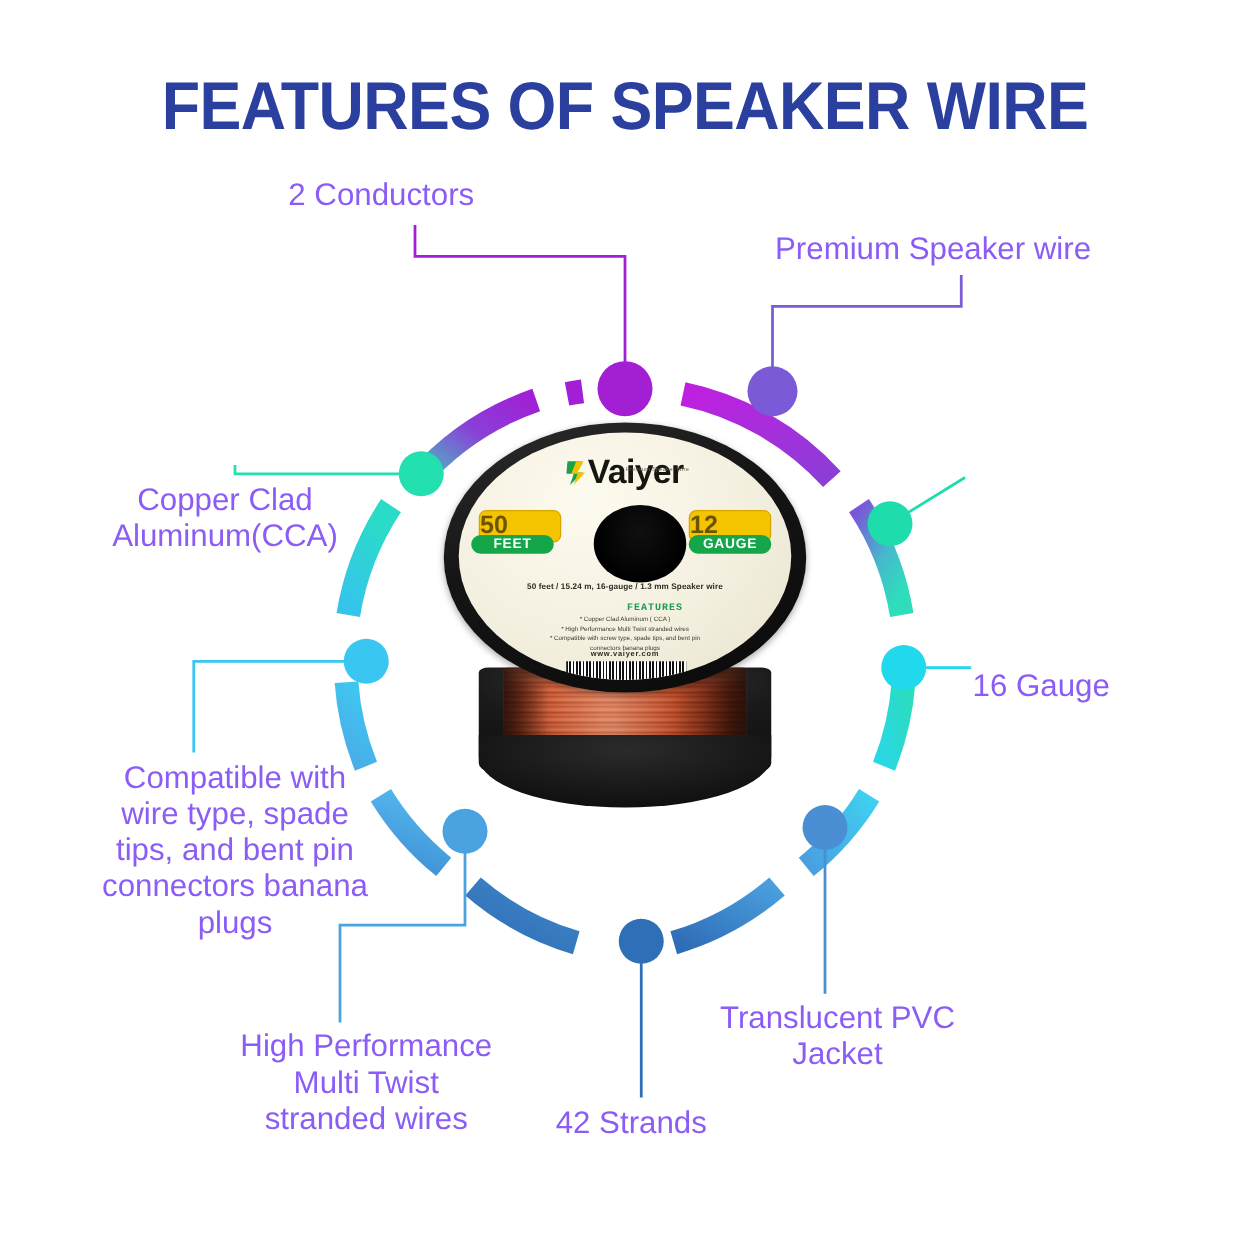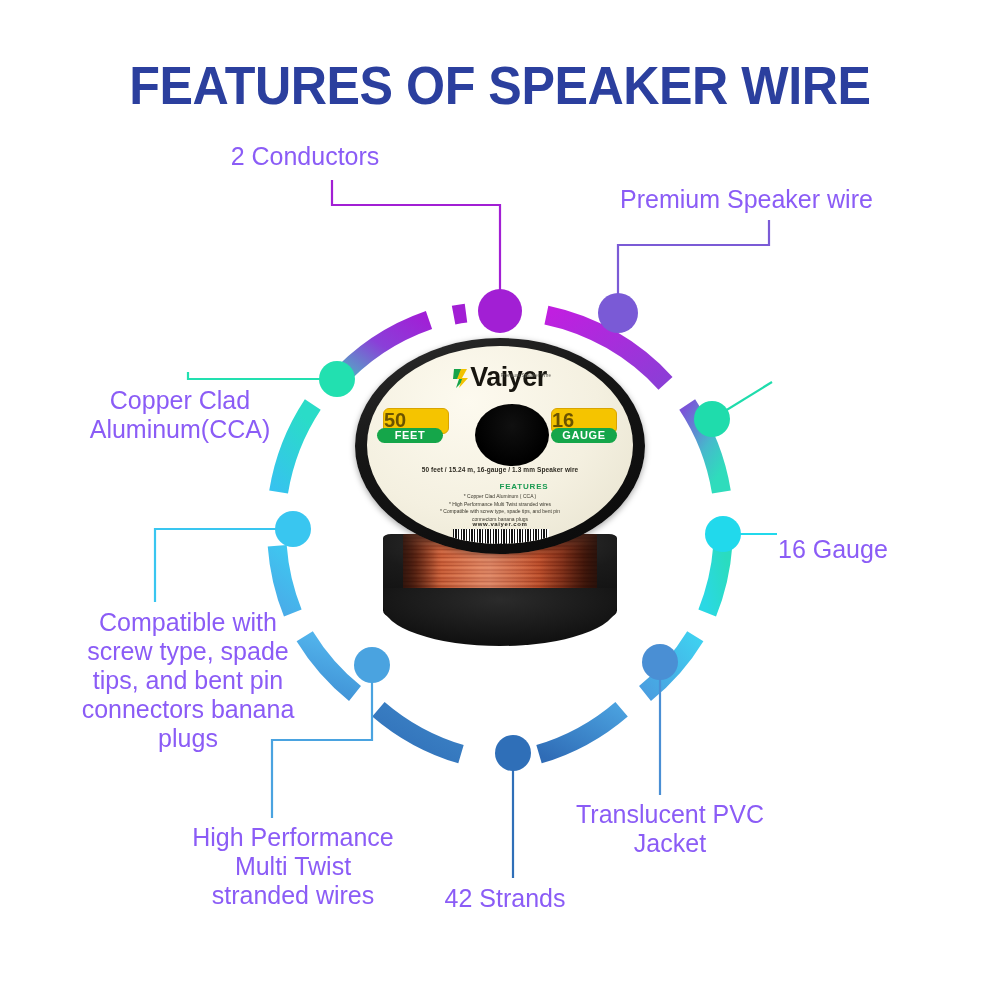--- a/index.html
+++ b/index.html
@@ -224,20 +224,21 @@
   }
   .features-head {
     position: absolute;
     left: 0; top: 136px;
     width: 314px;
     text-align: center;
     font-size: 8px;
     font-weight: bold;
     color: #1a9b52;
     letter-spacing: .8px;
+    font-family: Liberation Mono, monospace;
   }
   .features-list {
     position: absolute;
     left: 24px; top: 147px;
     width: 218px;
     text-align: center;
     font-size: 5px;
     line-height: 1.5;
     color: #3a372c;
     white-space: pre-line;
@@ -407,21 +408,21 @@
           <polygon points="8,1 14,1 9,10 15,10 6,20 9,11 4,11" fill="#f2c200"></polygon>
         </svg><span class="logo-text">Vaiyer</span>
       </div>
       <div class="logo-tag">Premium Speaker Wire</div>
 
       <div class="badge badge-l">
         <div class="badge-num">50</div>
         <div class="badge-unit">FEET</div>
       </div>
       <div class="badge badge-r">
-        <div class="badge-num">16</div>
+        <div class="badge-num">12</div>
         <div class="badge-unit">GAUGE</div>
       </div>
 
       <div class="spool-hub"></div>
 
       <div class="curved-spec">50 feet / 15.24 m, 16-gauge / 1.3 mm Speaker wire</div>
       <div class="features-head">FEATURES</div>
       <div class="features-list">* Copper Clad Aluminum ( CCA )
 * High Performance Multi Twist stranded wires
 * Compatible with screw type, spade tips, and bent pin
@@ -432,21 +433,21 @@
 
     </div>
   </div>
 
   <div class="label lbl-conductors">2 Conductors</div>
   <div class="label lbl-premium">Premium Speaker wire</div>
   <div class="label lbl-cca">Copper Clad
 Aluminum(CCA)</div>
   <div class="label lbl-gauge">16 Gauge</div>
   <div class="label lbl-compatible">Compatible with
-screw type, spade
+wire type, spade
 tips, and bent pin
 connectors banana
 plugs</div>
   <div class="label lbl-highperf">High Performance
 Multi Twist
 stranded wires</div>
   <div class="label lbl-strands">42 Strands</div>
   <div class="label lbl-pvc">Translucent PVC
 Jacket</div>
 

